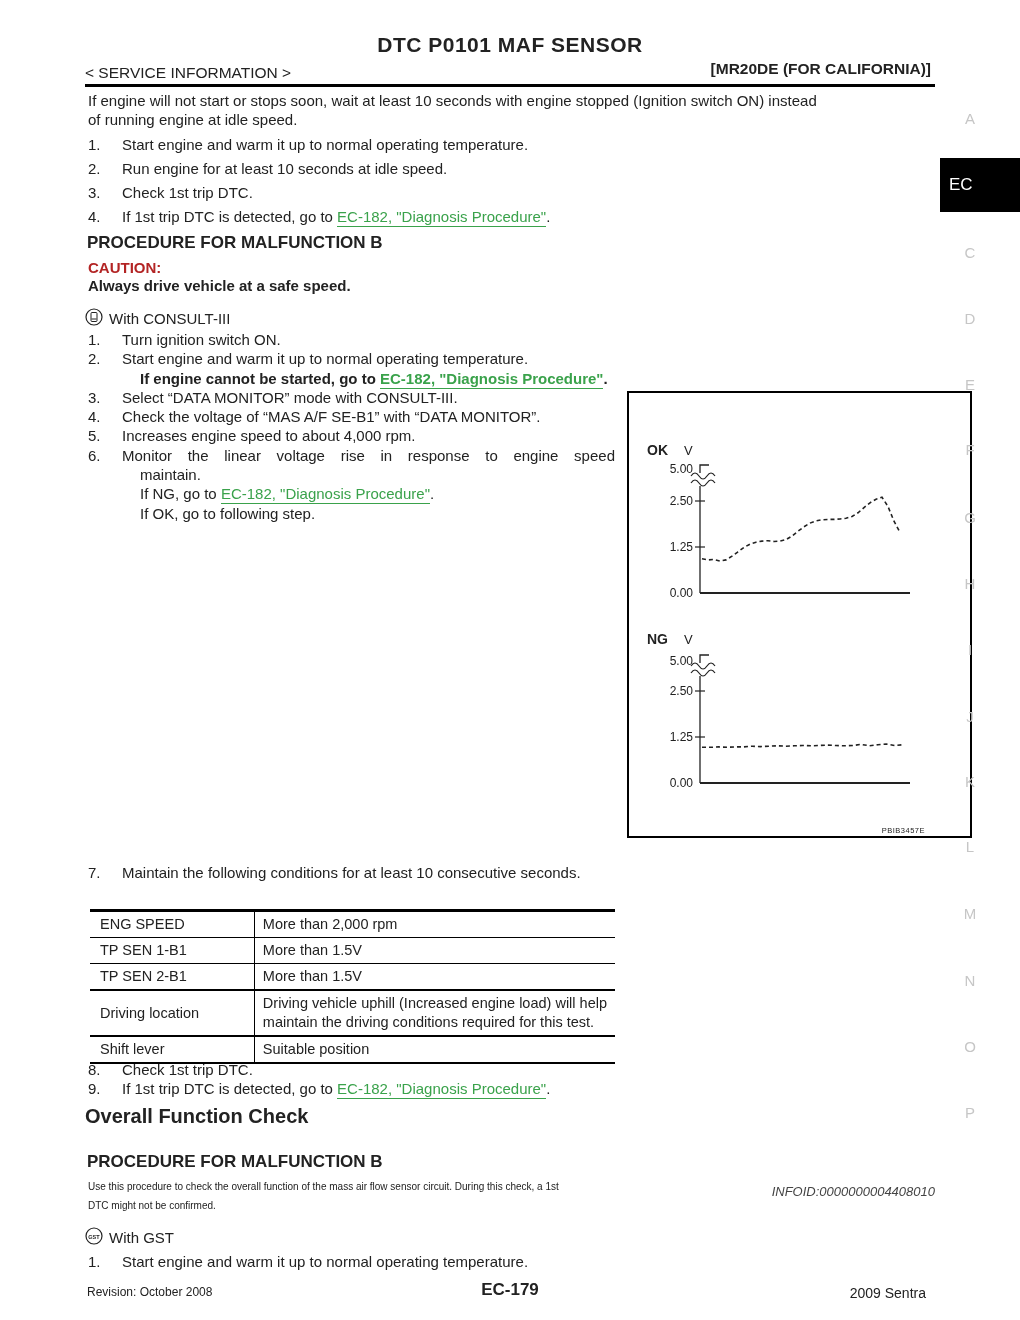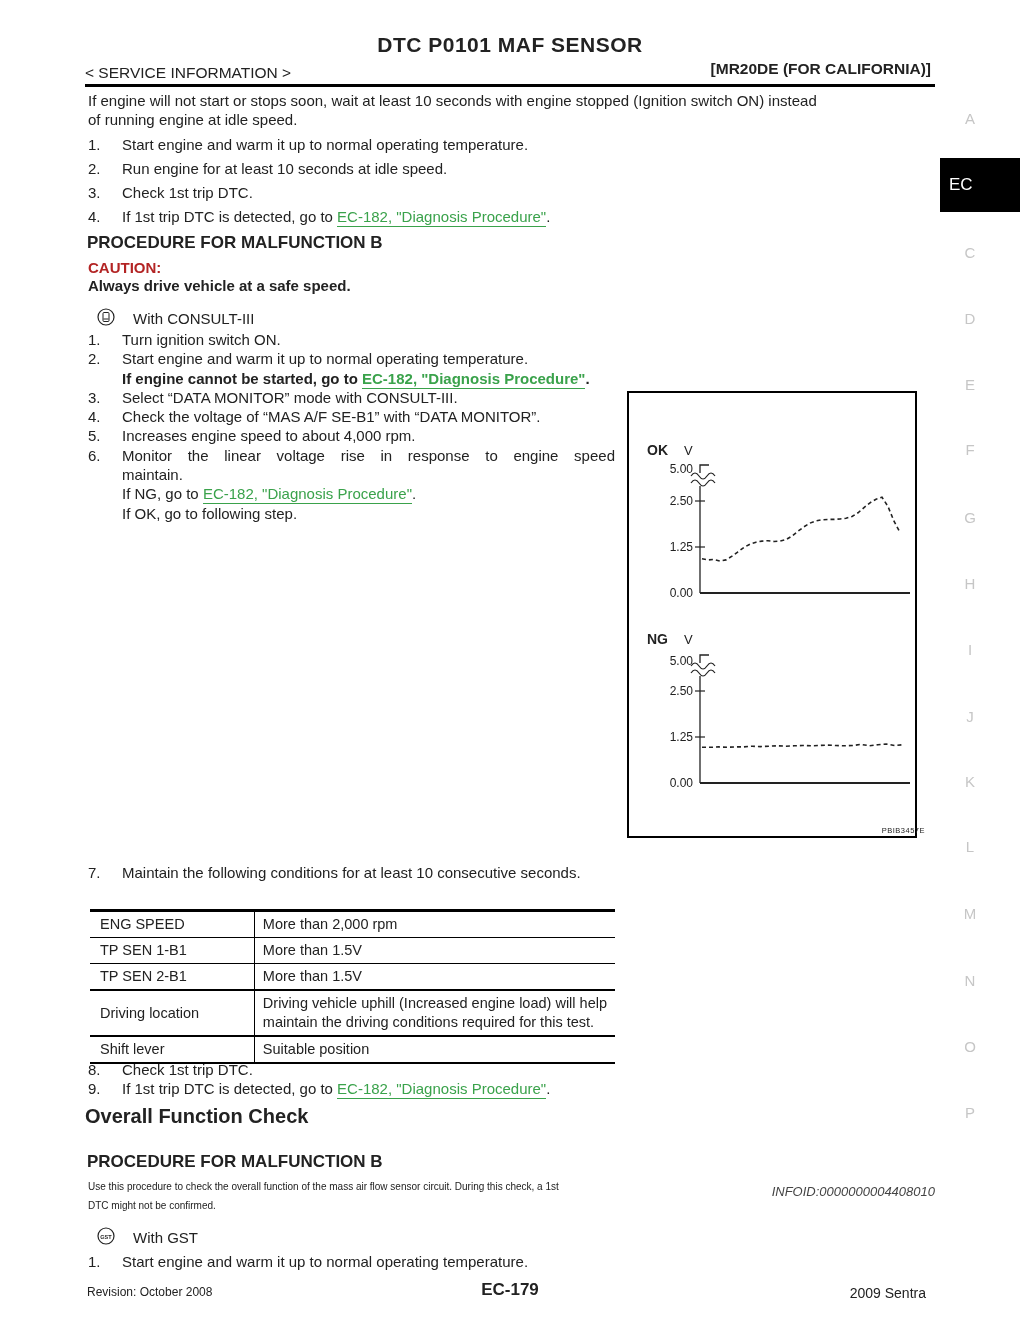--- a/index.html
+++ b/index.html
@@ -13,32 +13,32 @@
   .variant{position:absolute;top:60px;right:89px;font-size:15.5px;font-weight:bold;}
   .rule{position:absolute;top:84px;left:85px;width:850px;height:3px;background:#000;}
   
   .intro{position:absolute;top:91px;left:88px;font-size:15px;line-height:19px;}
   .list-a{position:absolute;top:135px;left:88px;font-size:15px;line-height:19px;}
   .list-a .li{display:flex;margin-bottom:5px;}
   .num{width:34px;flex:none;}
   .h-pfmb{position:absolute;left:87px;font-size:17px;font-weight:bold;}
   .caution-label{position:absolute;top:259px;left:88px;font-size:15px;font-weight:bold;color:#b32424;}
   .caution-text{position:absolute;top:277px;left:88px;font-size:15px;font-weight:bold;}
-  .tool-line{position:absolute;left:97px;font-size:15px;display:flex;align-items:center;gap:18px;}
+  .tool-line{position:absolute;left:85px;font-size:15px;display:flex;align-items:center;gap:6px;}
   .steps-b{position:absolute;top:330px;left:88px;width:540px;font-size:15px;line-height:19.3px;}
   .steps-b .li{display:flex;}
-  .sub{margin-left:34px;}
+  .sub{margin-left:52px;}
   .bold{font-weight:bold;}
   .jl{width:493px;text-align:justify;text-align-last:justify;}
   .link{color:#3aa24b;text-decoration:none;border-bottom:1.5px solid #3aa24b;padding-bottom:1px;cursor:pointer;}
   .step-line{position:absolute;left:88px;font-size:15px;display:flex;}
   .steps89{position:absolute;top:1060px;left:88px;font-size:15px;line-height:19.3px;}
   .steps89 .li{display:flex;}
   
-  .figure{position:absolute;left:627px;top:391px;width:290px;height:447px;
+  .figure{position:absolute;left:627px;top:391px;width:345px;height:447px;
           border:2px solid #000;box-sizing:border-box;background:#fff;}
   .figure svg text{font-family:"Liberation Sans",sans-serif;fill:#222;}
   
   .cond-table{position:absolute;left:90px;top:909px;width:525px;border-collapse:collapse;
               font-size:14.5px;color:#222;border-top:3px solid #000;border-bottom:2px solid #000;}
   .cond-table td{border-top:1px solid #000;padding:3px 8px;line-height:19px;vertical-align:middle;}
   .cond-table tr:first-child td{border-top:none;}
   .cond-table tr:nth-child(4) td,.cond-table tr:nth-child(5) td{border-top:2px solid #000;}
   .cond-table td.c1{width:170px;border-right:1px solid #000;padding-left:10px;}
   

